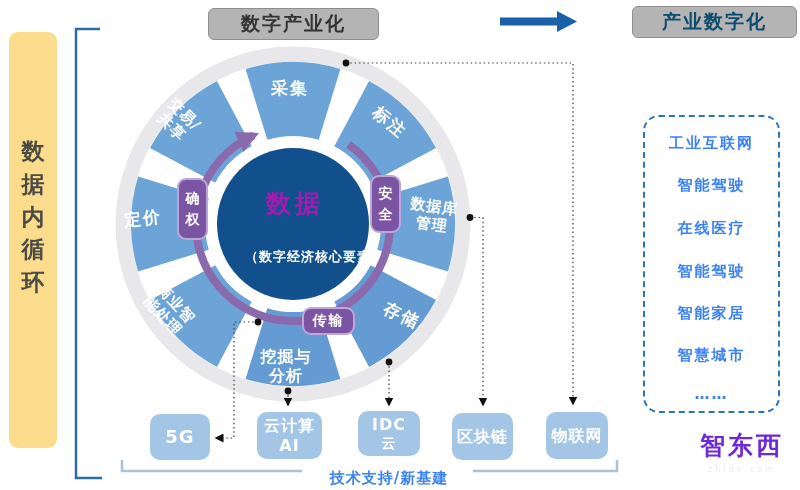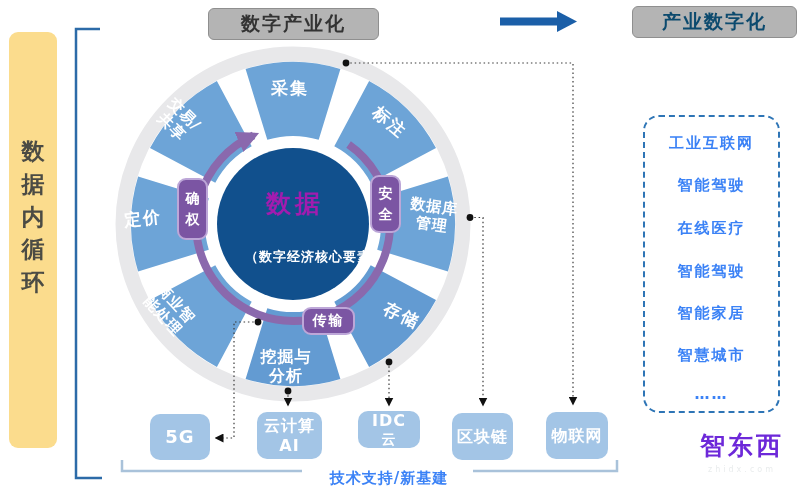--- a/index.html
+++ b/index.html
@@ -145,21 +145,21 @@
   <div class="abs badge" style="left:370px;top:175px;width:31px;height:58px;">
     <div class="badge-v-text">安全</div>
   </div>
   <div class="abs badge" style="left:262px;top:307px;width:53px;height:28px;font-size:14px;letter-spacing:2px;margin-left:40px;">传输</div>
 
   <div class="abs tbox" style="left:150px;top:414px;width:60px;height:46px;font-size:18px;">5G</div>
   <div class="abs tbox" style="left:257px;top:412px;width:65px;height:47px;">
     <div>云计算</div>
     <div>AI</div>
   </div>
-  <div class="abs tbox" style="left:358px;top:411px;width:62px;height:37px;">
+  <div class="abs tbox" style="left:358px;top:411px;width:62px;height:45px;">
     <div>IDC</div>
     <div style="font-size:14px;">云</div>
   </div>
   <div class="abs tbox" style="left:452px;top:413px;width:61px;height:47px;">区块链</div>
   <div class="abs tbox" style="left:546px;top:412px;width:62px;height:47px;">物联网</div>
 
   <div class="abs ctr caption" style="left:389px;top:478px;">技术支持/新基建</div>
 
   <div class="abs apps"></div>
   <div class="abs app-item" style="left:643px;top:134px;">工业互联网</div>

